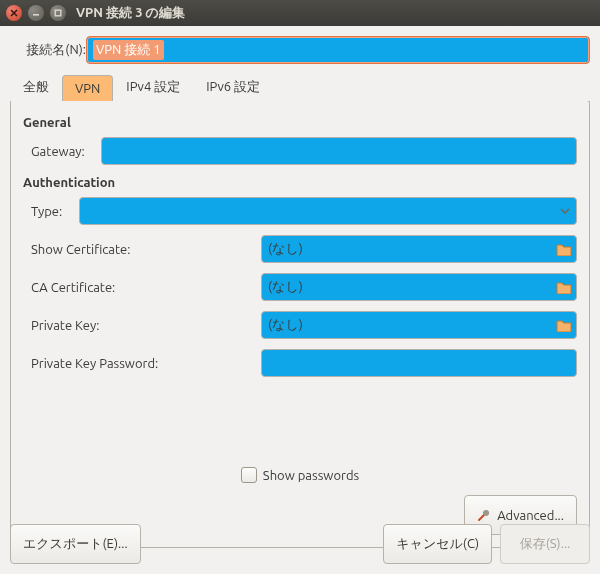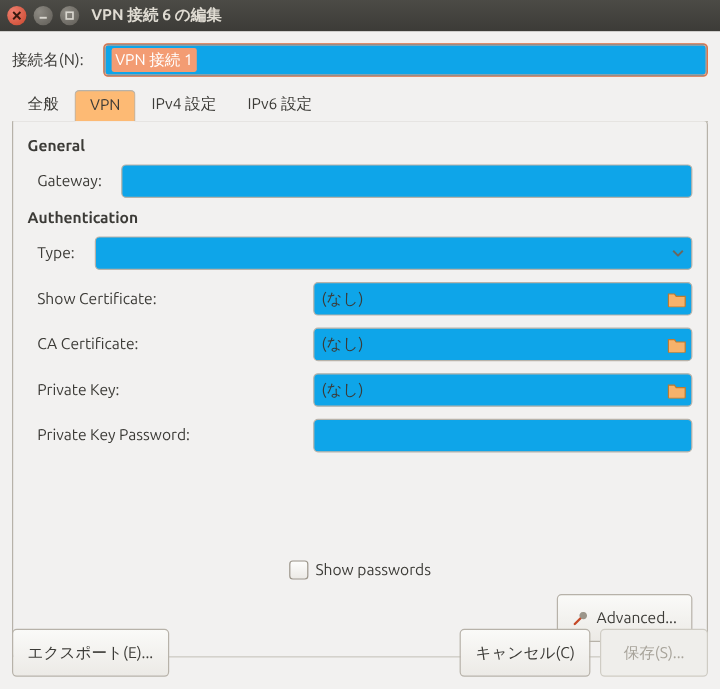--- a/index.html
+++ b/index.html
@@ -38,21 +38,21 @@
     line-height: 1;
   }
   .win-close { background: radial-gradient(circle at 30% 30%, #f08070, #c9462c); color: #3a1a10; }
   .win-mid   { background: radial-gradient(circle at 30% 30%, #8d8a83, #5f5c56); color: #2a2824; }
   .titlebar .title { margin-left: 4px; }
 
   .content {
     padding: 10px 10px 8px 10px;
   }
 
-  .row { display: flex; align-items: center; }
+  .row { display: flex; align-items: center; text-align: right; }
   .label { color: #3c3b37; }
 
   .conn-name-row { margin-bottom: 10px; }
   .conn-name-row .label { width: 76px; }
 
   
   .input, .combo, .filefield {
     height: 28px;
     background: #0ea5e9;
     border: 1px solid #b7b2a9;
@@ -206,21 +206,21 @@
   <div class="win-btn win-mid">
     <svg width="8" height="8" viewBox="0 0 8 8">
         <rect x="1" y="5" width="6" height="1.6" fill="#d9d6cf"></rect>
       </svg>
   </div>
   <div class="win-btn win-mid">
     <svg width="8" height="8" viewBox="0 0 8 8">
         <rect x="1.2" y="1.2" width="5.6" height="5.6" fill="none" stroke="#d9d6cf" stroke-width="1.4"></rect>
       </svg>
   </div>
-  <div class="title">VPN 接続 6 の編集</div>
+  <div class="title">VPN 接続 3 の編集</div>
 </div>
 
 <div class="content">
 
   <div class="row conn-name-row">
     <div class="label">接続名(N):</div>
     <div class="input highlight" style="flex:1;">
       <span class="sel">VPN 接続 1</span>
     </div>
   </div>

